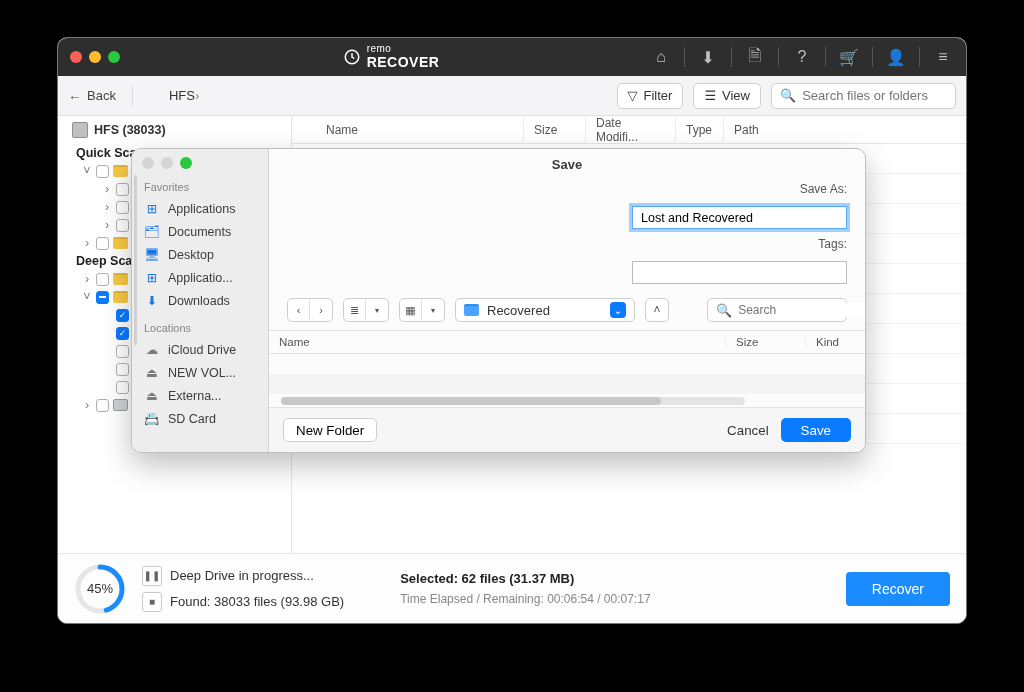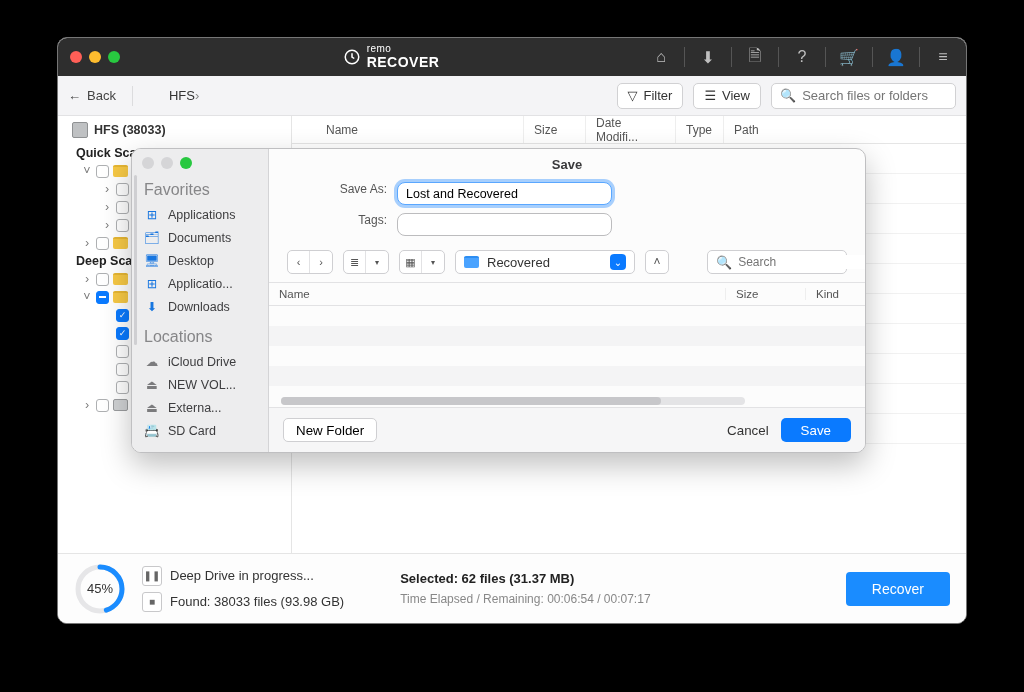--- a/index.html
+++ b/index.html
@@ -64,29 +64,29 @@
   .sq-btn{ width:20px; height:20px; border:1px solid #c8c8ca; border-radius:3px; display:flex; align-items:center; justify-content:center; font-size:10px; color:#666; background:#fff; cursor:pointer;}
   .status-center{ margin-left:40px; display:flex; flex-direction:column; gap:6px;}
   .status-center .s1{ font-weight:600; color:#222;}
   .status-center .s2{ color:#888; font-size:12px;}
   .recover-btn{ margin-left:auto; background:#1a8cff; color:#fff; border:none; border-radius:4px; height:34px; padding:0 26px; font-size:14px; cursor:pointer;}
 
   
   .sheet{ position:absolute; left:131px; top:148px; width:735px; height:305px; background:#fcfcfc; border:1px solid #bfbfc1; border-radius:10px; box-shadow:0 12px 30px rgba(0,0,0,.25); overflow:hidden; display:flex;}
   .sheet-side{ width:137px; background:#ededee; border-right:1px solid #d4d4d6; display:flex; flex-direction:column; padding:0; position:relative;}
   .sheet-side .traffic{ padding:8px 10px;}
-  .sheet-side .hdr{ font-size:16px; color:#868688; padding:4px 12px;}
+  .sheet-side .hdr{ font-size:11px; color:#868688; padding:4px 12px;}
   .fav{ display:flex; align-items:center; gap:8px; padding:4px 12px; color:#3d3d3f; font-size:12.5px; cursor:pointer; white-space:nowrap; overflow:hidden; text-overflow:ellipsis;}
   .fav .fi{ width:16px; text-align:center; color:#1776e0;}
   .sheet-side .scroll-hint{ position:absolute; left:2px; top:26px; width:3px; height:170px; background:#cfcfd2; border-radius:2px;}
   .sheet-main{ flex:1; display:flex; flex-direction:column;}
   .sheet-title{ text-align:center; font-weight:600; color:#3a3a3c; padding:8px 0 6px;}
-  .form-row{ display:flex; align-items:flex-start; gap:10px; padding:4px 18px;}
+  .form-row{ display:flex; align-items:flex-end; gap:10px; padding:4px 18px;flex-direction:column;}
   .form-row label{ width:100px; text-align:right; color:#555; font-size:12px;}
-  .sa-input{ width:215px; height:23px; border:1px solid #bcbcbe; border-radius:8px; padding:0 8px; font-size:12.5px; outline:none;}
+  .sa-input{ width:215px; height:23px; border:1px solid #bcbcbe; border-radius:0; padding:0 8px; font-size:12.5px; outline:none;}
   .sa-input.focus{ box-shadow:0 0 0 3px rgba(10,122,255,.35); border-color:#5aa7ff;}
   .seg-row{ display:flex; align-items:center; gap:10px; padding:10px 18px 8px;}
   .seg{ display:flex; border:1px solid #cfcfd2; border-radius:5px; overflow:hidden; background:#fff;}
   .seg .b{ width:22px; height:22px; display:flex; align-items:center; justify-content:center; border-right:1px solid #e2e2e4; color:#555; font-size:11px; cursor:pointer;}
   .seg .b:last-child{border-right:none;}
   .loc-pill{ display:flex; align-items:center; gap:8px; background:#fff; border:1px solid #cfcfd2; border-radius:5px; height:24px; padding:0 8px; width:180px; cursor:pointer;}
   .loc-pill .chev{ margin-left:auto; background:#0a7aff; color:#fff; width:16px; height:16px; border-radius:4px; display:flex; align-items:center; justify-content:center; font-size:10px;}
   .circle-btn{ width:24px; height:24px; border:1px solid #cfcfd2; border-radius:5px; background:#fff; display:flex; align-items:center; justify-content:center; color:#555; font-size:12px; cursor:pointer;}
   .sheet-search{ margin-left:auto; width:140px; height:24px; border:1px solid #cfcfd2; border-radius:5px; background:#fff; display:flex; align-items:center; padding:0 8px; gap:6px;}
   .sheet-search input{border:none; outline:none; flex:1; font-size:12px; color:#333;}

